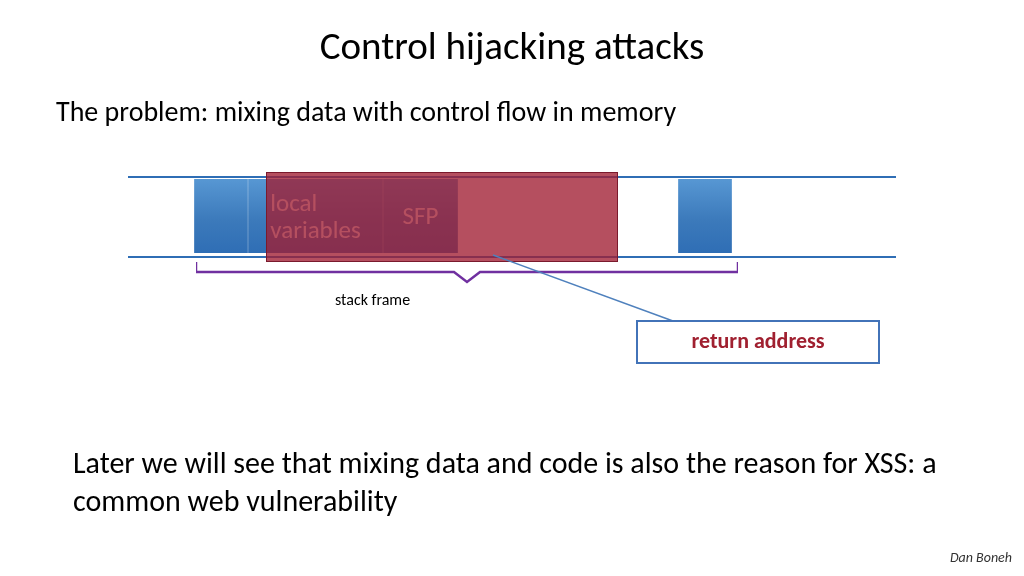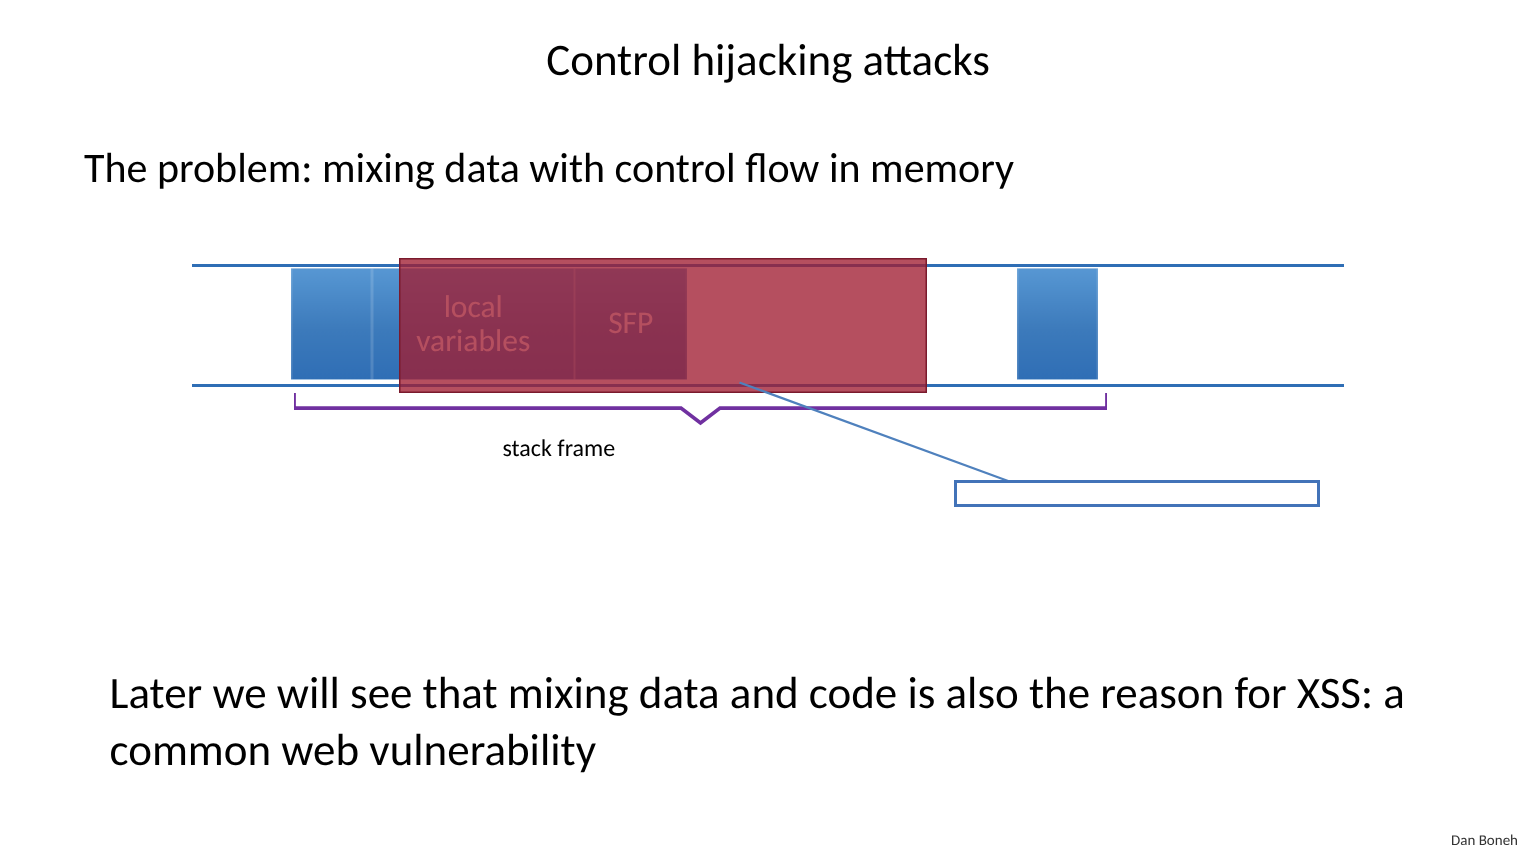--- a/index.html
+++ b/index.html
@@ -17,21 +17,21 @@
     position: relative;
     width: 1024px;
     height: 576px;
   }
   .title {
     position: absolute;
     top: 22px;
     left: 0;
     width: 100%;
     text-align: center;
-    font-size: 30px;
+    font-size: 39px;
     color: black;
   }
   .subtitle {
     position: absolute;
     top: 94px;
     left: 56px;
     font-size: 28px;
     color: black;
   }
   .footer {
@@ -40,22 +40,23 @@
     left: 73px;
     right: 60px;
     font-size: 30px;
     line-height: 1.25;
     color: black;
   }
   .author {
     position: absolute;
     right: 12px;
     bottom: 10px;
-    font-size: 10px;
+    font-size: 14px;
     color: #333;
+    font-style: italic;
   }
   
   .diagram {
     position: absolute;
     top: 176px;
     left: 128px;
     width: 768px;
     height: 80px;
   }
   .hr-top, .hr-bottom {
@@ -72,22 +73,21 @@
     top: 3px;
     height: 74px;
     background: linear-gradient(180deg, #5797D3 0%, #3C7ABB 55%, #2F6EB5 100%);
     box-sizing: border-box;
     border-left: 1px solid rgba(255,255,255,0.15);
     border-right: 1px solid rgba(255,255,255,0.15);
     display: flex;
     align-items: center;
     justify-content: center;
     color: white;
-    font-size: 21px;
-    text-align: center;
+    font-size: 25px;
     line-height: 1.1;
   }
   .seg.end   { left: 66px;   width: 54px; }
   .seg.local { left: 120px;  width: 135px; }
   .seg.sfp   { left: 255px;  width: 75px;  }
   .seg.ret   { left: 330px;  width: 75px;  font-weight: bold; }
   .seg.args  { left: 405px;  width: 145px; }
   .seg.end2  { left: 550px;  width: 54px;  }
 
   
@@ -177,18 +177,19 @@
   </div>
   <div class="bracket-label">stack frame</div>
 
   <div class="callout-line">
     <svg viewBox="0 0 230 70">
       <line x1="0" y1="0" x2="180" y2="66" stroke="#4F81BD" stroke-width="1.5"></line>
     </svg>
   </div>
 
   <div class="callout">
+    <div>return address</div>
   </div>
 
   <div class="footer">Later we will see that mixing data and code is also the reason for XSS: a common web vulnerability</div>
   <div class="author">Dan Boneh</div>
 
 </div>
 
 </body></html>

